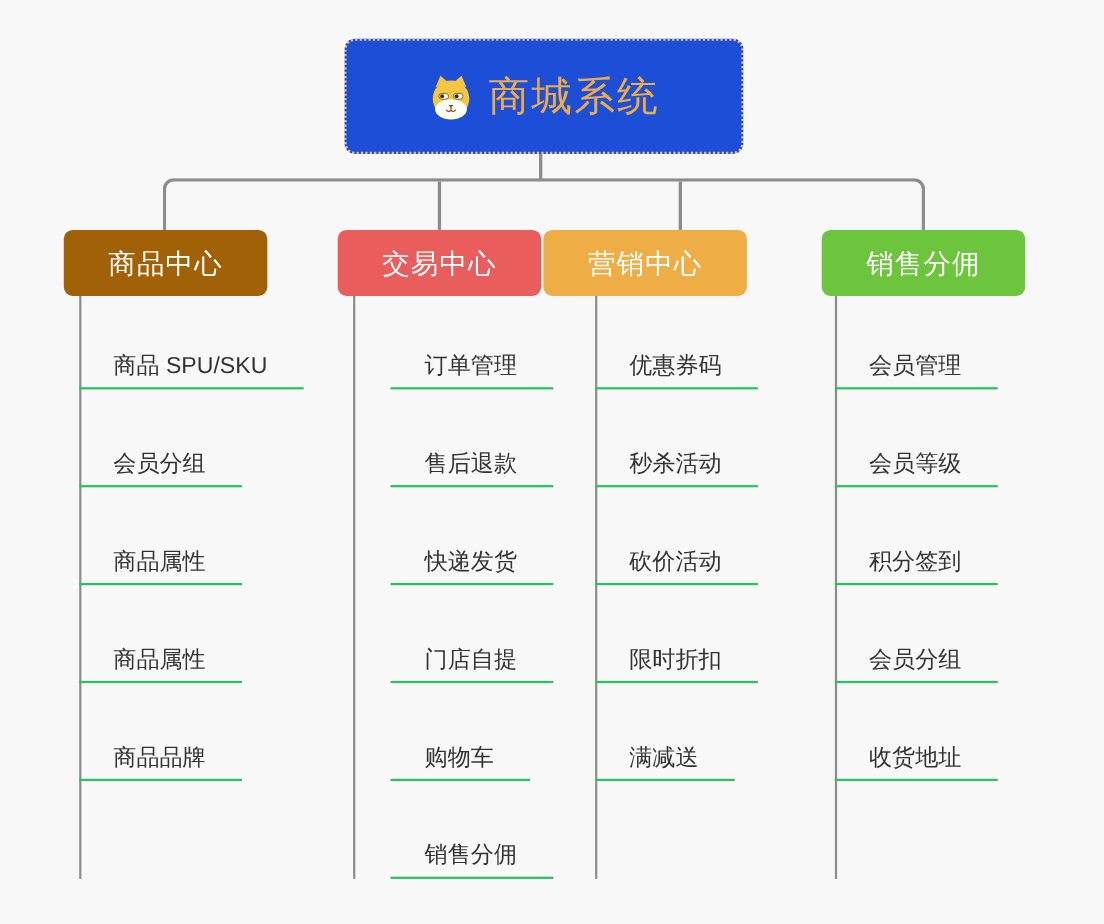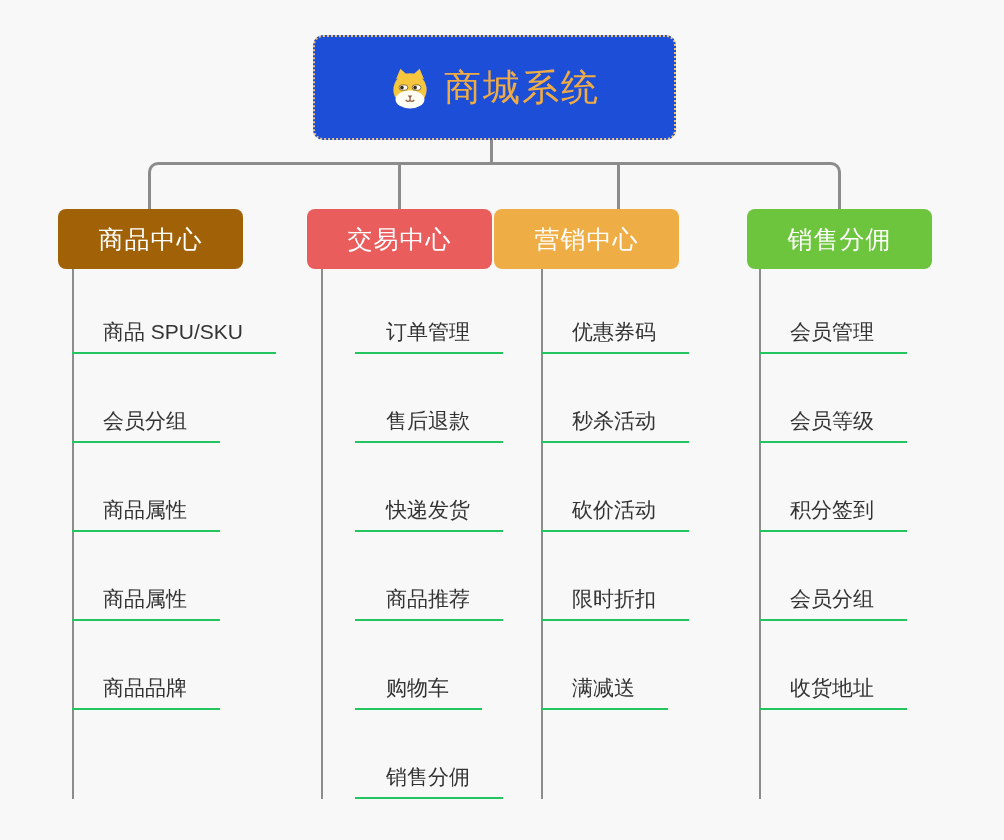--- a/index.html
+++ b/index.html
@@ -130,21 +130,21 @@
     <div class="topic">会员分组</div>
     <div class="topic">商品属性</div>
     <div class="topic">商品属性</div>
     <div class="topic">商品品牌</div>
   </div>
 
   <div class="topic-col topic-col-2">
     <div class="topic">订单管理</div>
     <div class="topic">售后退款</div>
     <div class="topic">快递发货</div>
-    <div class="topic">商品推荐</div>
+    <div class="topic">门店自提</div>
     <div class="topic">购物车</div>
     <div class="topic">销售分佣</div>
   </div>
 
   <div class="topic-col topic-col-3">
     <div class="topic">优惠券码</div>
     <div class="topic">秒杀活动</div>
     <div class="topic">砍价活动</div>
     <div class="topic">限时折扣</div>
     <div class="topic">满减送</div>

